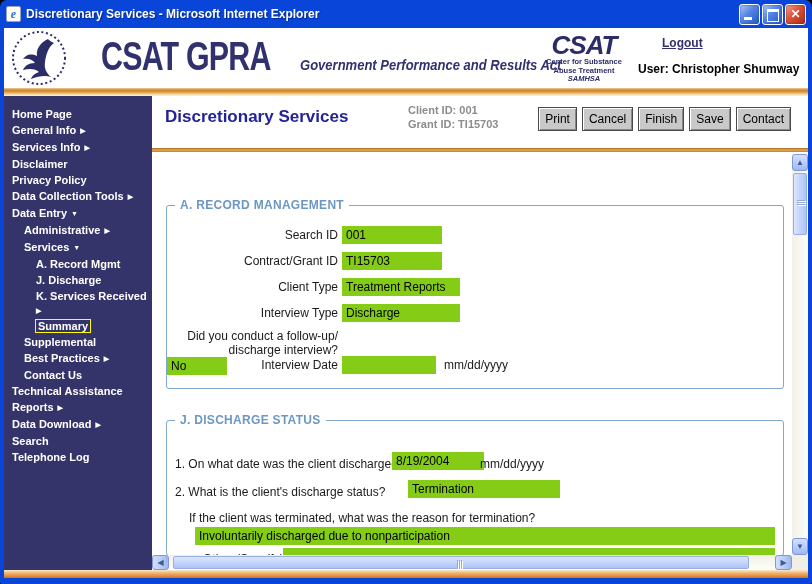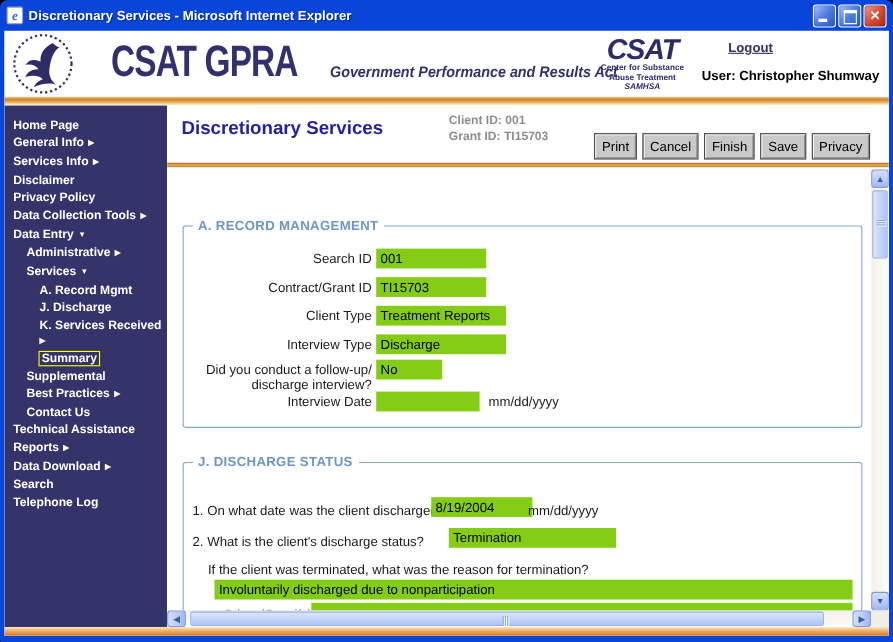--- a/index.html
+++ b/index.html
@@ -54,21 +54,21 @@
   .ind0 { padding-left:8px; }  .ind1 { padding-left:20px; }  .ind2 { padding-left:32px; }
   .arr { display:inline-block; color:#FFF; font-size:7px; margin-left:4px; vertical-align:1px; }
   .arr-block { display:block; font-size:7px; color:#FFF; line-height:14px; }
   .hl { outline:1px solid #FFFF00; padding:0 2px; }
 
   
   .rightpane { position:absolute; top:68px; left:148px; width:656px; height:474px; background:#FFF; }
   .page-head { position:absolute; top:0; left:0; right:0; height:56px; background:#FFF; }
   .page-title { position:absolute; left:13px; top:11px; color:#22229B; font-weight:bold; font-size:17px; }
   .ids { position:absolute; left:256px; top:7px; color:#8C8C8C; font-weight:bold; font-size:11px; line-height:14px; }
-  .head-btns { position:absolute; right:17px; top:25px; display:flex; gap:5px; }
+  .head-btns { position:absolute; right:17px; top:11px; display:flex; gap:5px; }
   .btn { background:#C9C9C9; border:1px solid #4A4A4A; box-shadow:inset 1px 1px 0 #FFF, inset -1px -1px 0 #888;
     font-family:"Liberation Sans", sans-serif; font-size:12px; color:#000; padding:3px 6px; height:24px; cursor:pointer; }
   .gold-line { position:absolute; left:0; right:0; top:52px; height:4px;
     background:linear-gradient(180deg,#A0621A 0%,#E2A855 45%,#D79840 75%,#B97D28 100%); }
 
   
   .frame { position:absolute; top:56px; left:0; width:656px; height:418px; }
   .viewport { position:absolute; top:1px; left:0; width:640px; height:402px; background:#FFF; overflow:hidden; }
 
   fieldset { position:absolute; border:1px solid #7FA8CC; border-radius:3px; background:#FFF;margin-top:28px; }
@@ -176,21 +176,21 @@
         <div class="page-title">Discretionary Services</div>
         <div class="ids">
           <div>Client ID: 001</div>
           <div>Grant ID: TI15703</div>
         </div>
         <div class="head-btns">
           <button class="btn">Print</button>
           <button class="btn">Cancel</button>
           <button class="btn">Finish</button>
           <button class="btn">Save</button>
-          <button class="btn">Privacy</button>
+          <button class="btn">Contact</button>
         </div>
         <div class="gold-line"></div>
       </div>
 
       <div class="frame">
         <div class="viewport">
 
           <fieldset class="fs-a">
             <legend>A. RECORD MANAGEMENT</legend>
             <div class="arow" style="top:14px;">
@@ -202,21 +202,21 @@
               <div class="vbox w100">TI15703</div>
             </div>
             <div class="arow" style="top:66px;">
               <div class="alabel">Client Type</div>
               <div class="vbox w118">Treatment Reports</div>
             </div>
             <div class="arow" style="top:92px;">
               <div class="alabel">Interview Type</div>
               <div class="vbox w118">Discharge</div>
             </div>
-            <div class="arow" style="top:115px;">
+            <div class="arow" style="top:115px;flex-direction:column;">
               <div class="alabel">Did you conduct a follow-up/ discharge interview?</div>
               <div class="vbox w60">No</div>
             </div>
             <div class="arow" style="top:144px;">
               <div class="alabel">Interview Date</div>
               <div class="vbox w94"></div>
               <div class="fmt">mm/dd/yyyy</div>
             </div>
           </fieldset>
 

